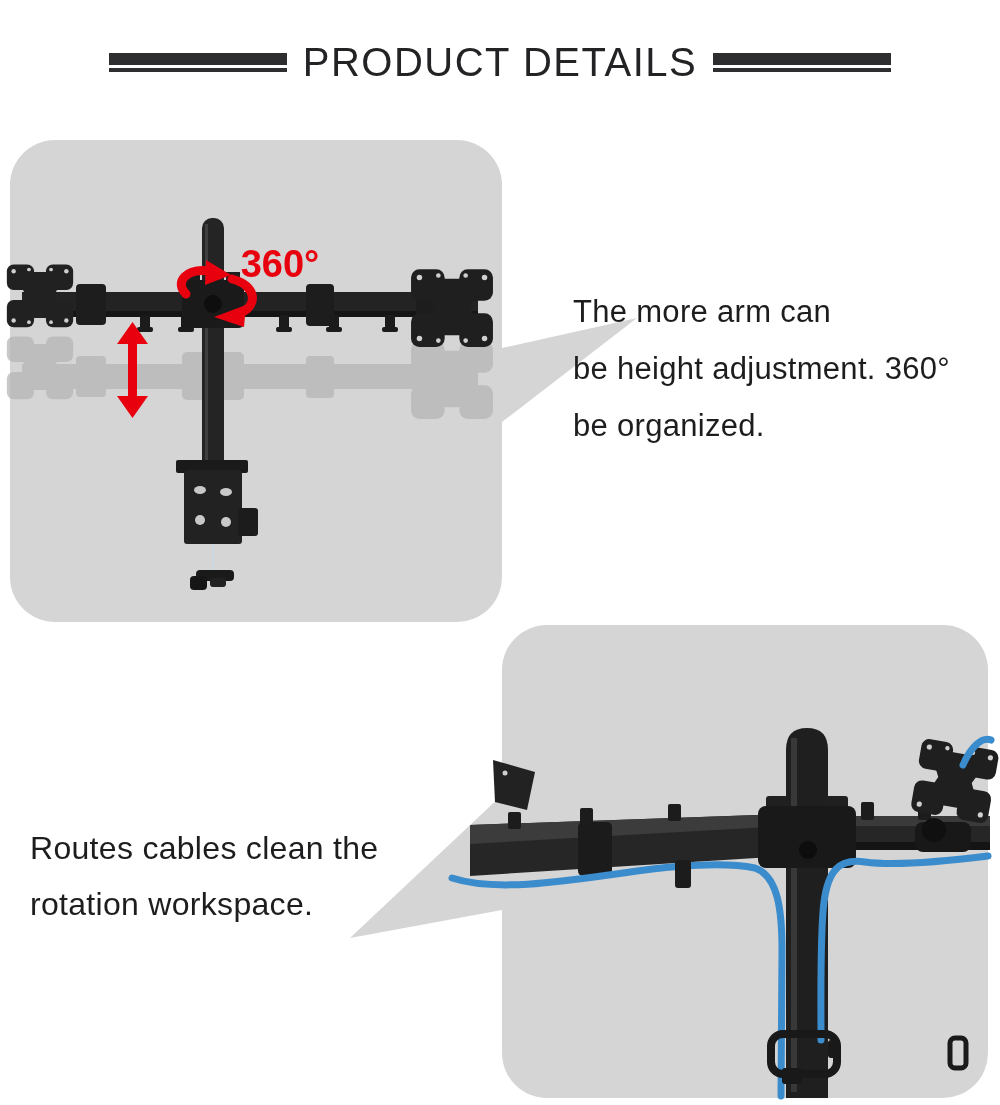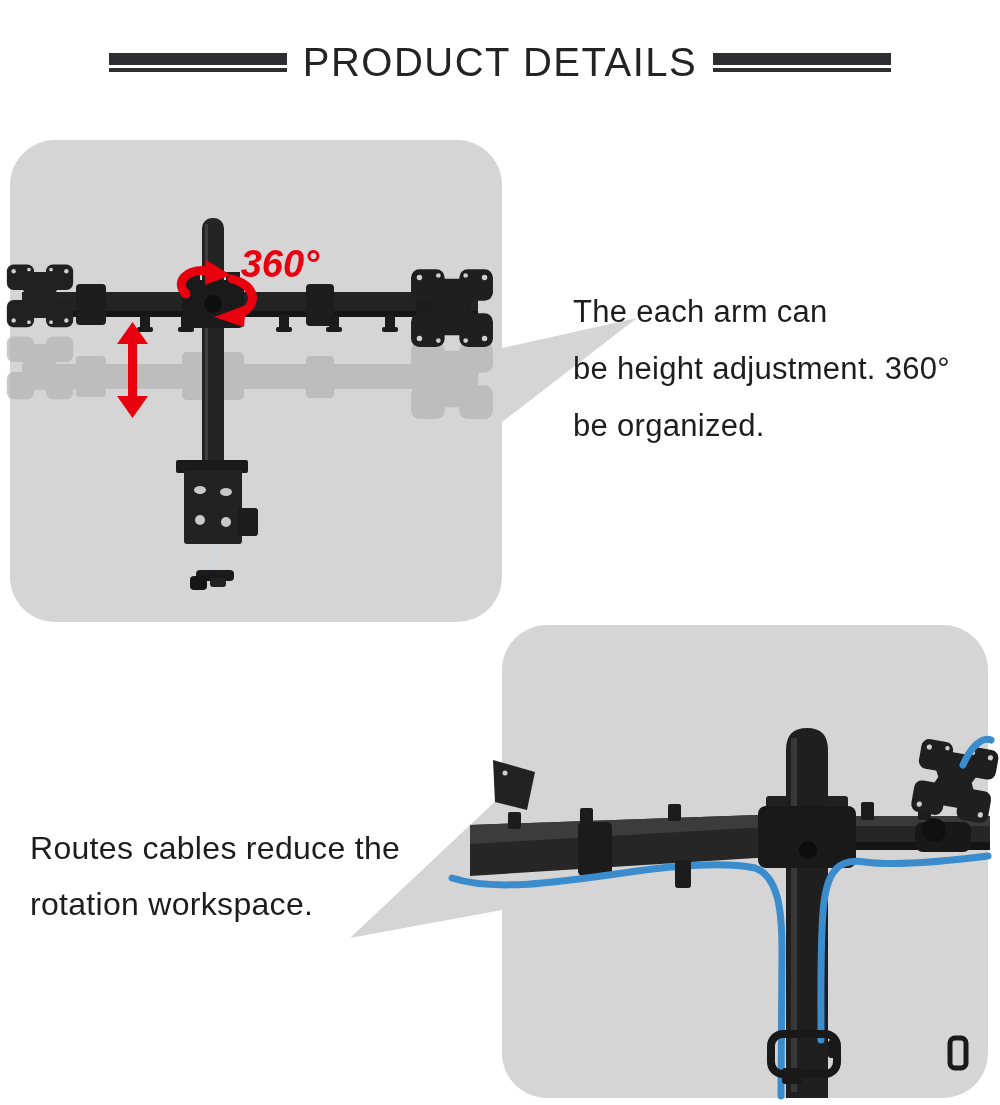--- a/index.html
+++ b/index.html
@@ -14,21 +14,21 @@
     display:flex;align-items:center;justify-content:center;gap:16px;
   }
   .rule-group{display:flex;flex-direction:column;gap:3px;width:178px;}
   .rule-thick{height:12px;background:#2e2e31;}
   .rule-thin{height:4px;background:#2e2e31;}
   .page-title{
     font-size:40px;letter-spacing:1.5px;color:#232326;font-weight:400;
     white-space:nowrap;line-height:1;
   }
   
-  .illus{position:absolute;font-style:italic;}
+  .illus{position:absolute;}
   .illus-top{left:0;top:130px;width:660px;height:500px;}
   .illus-bottom{left:330px;top:610px;width:670px;height:495px;}
   
   .caption{position:absolute;color:#1d1d1f;letter-spacing:0.3px;}
   .caption-right{left:573px;top:283px;font-size:31px;}
   .caption-right .line{height:57px;display:flex;align-items:center;white-space:nowrap;}
   .caption-left{left:30px;top:820px;font-size:32px;}
   .caption-left .line{height:56px;display:flex;align-items:center;white-space:nowrap;}
 </style>
 </head>
@@ -150,21 +150,21 @@
       </g>
       <g fill="#e8000f">
         <rect x="128" y="211" width="9" height="58"></rect>
         <polygon points="132.5,192 117,214 148,214"></polygon>
         <polygon points="132.5,288 117,266 148,266"></polygon>
       </g>
     </svg>
   </div>
 
   <div class="caption caption-right">
-    <div class="line">The each arm can</div>
+    <div class="line">The more arm can</div>
     <div class="line">be height adjustment. 360°</div>
     <div class="line">be organized.</div>
   </div>
 
   <div class="illus illus-bottom">
     <svg width="670" height="495" viewBox="0 0 670 495" xmlns="http://www.w3.org/2000/svg">
       <defs>
         <g id="plate-sil2">
           <rect x="-39" y="-36" width="32" height="30" rx="8"></rect>
           <rect x="7" y="-36" width="32" height="30" rx="8"></rect>
@@ -243,17 +243,17 @@
       <g>
         <rect x="441" y="424" width="66" height="40" rx="12" fill="none" stroke="#191919" stroke-width="8"></rect>
         <rect x="452" y="458" width="20" height="16" rx="3" fill="#191919"></rect>
         <rect x="498" y="430" width="12" height="18" rx="3" fill="#191919"></rect>
         <rect x="620" y="428" width="16" height="30" rx="5" fill="none" stroke="#1a1a1a" stroke-width="5"></rect>
       </g>
     </svg>
   </div>
 
   <div class="caption caption-left">
-    <div class="line">Routes cables reduce the</div>
+    <div class="line">Routes cables clean the</div>
     <div class="line">rotation workspace.</div>
   </div>
 
 </div>
 
 </body></html>

